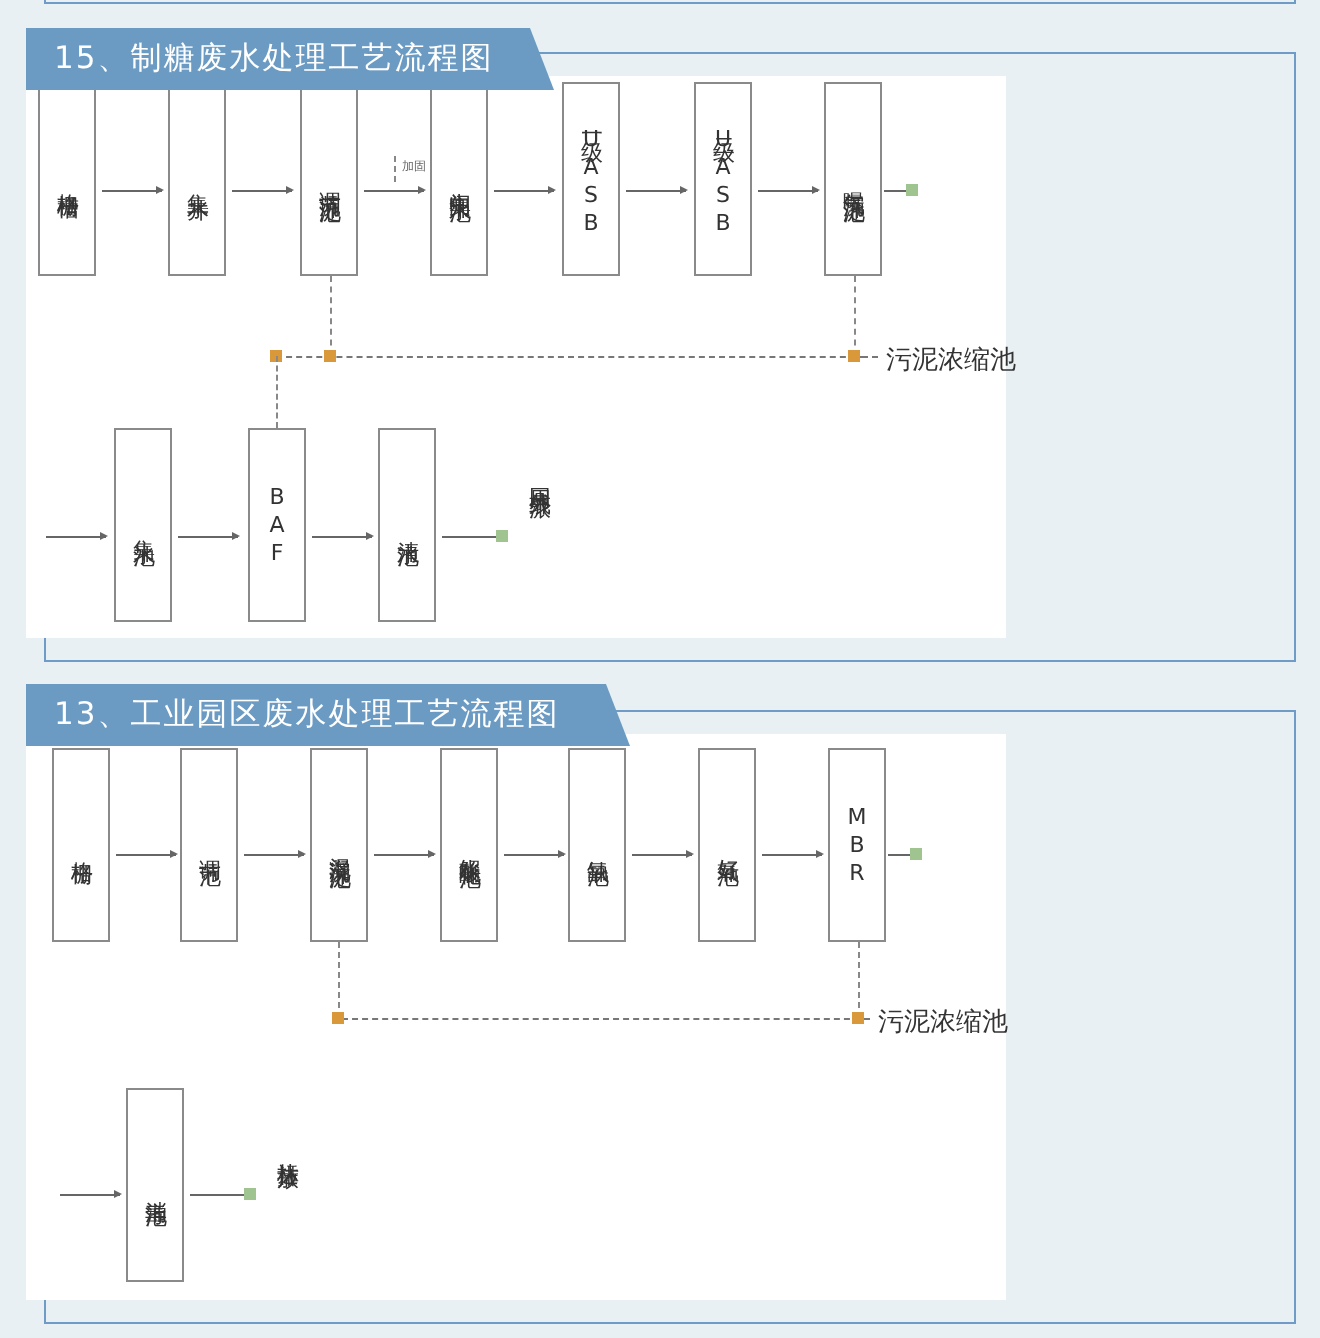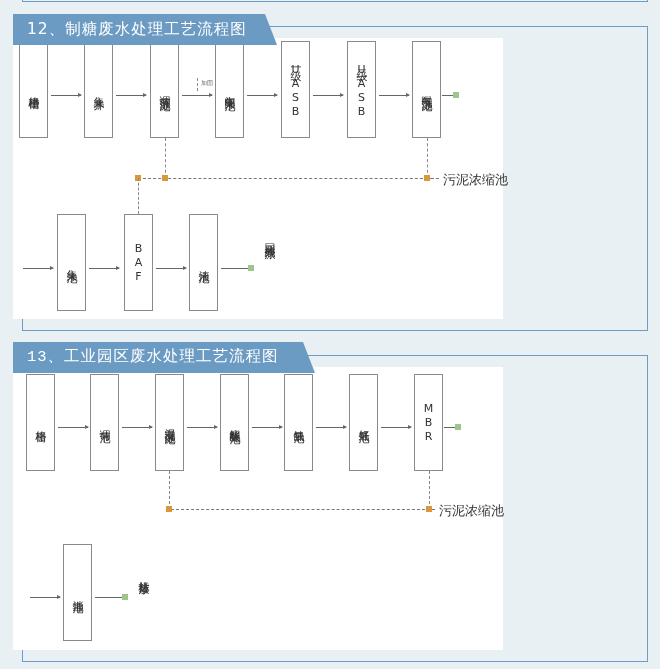--- a/index.html
+++ b/index.html
@@ -53,21 +53,21 @@
     font-size:11px; line-height:13px; letter-spacing:1px; color:#333;
   }
   .tiny-label { position:absolute; font-size:6px; color:#666; }
 </style>
 </head>
 <body>
 
 <div class="top-stub" style="left:22px; top:-4px; width:626px; height:6px;"></div>
 
 <div class="panel-border" style="left:22px; top:26px; width:626px; height:305px;"></div>
-<div class="tab" style="left:13px; top:14px; width:264px;">12、制糖废水处理工艺流程图</div>
+<div class="tab" style="left:13px; top:14px; width:264px;">15、制糖废水处理工艺流程图</div>
 
 <div class="canvas" style="left:13px; top:38px; width:490px; height:281px;">
 
   <div class="box" style="left:6px; top:3px; width:29px; height:97px;">
     <span class="box-label">格栅槽</span>
     </div>
   <div class="arrow" style="left:38px; top:57px; width:30px;"></div>
 
   <div class="box" style="left:71px; top:3px; width:29px; height:97px;">
     <span class="box-label">集水井</span>
@@ -123,21 +123,21 @@
   <div class="arrow" style="left:143px; top:230px; width:30px;"></div>
   <div class="box" style="left:176px; top:176px; width:29px; height:97px;">
     <span class="box-label">清水池</span>
     </div>
   <div class="line" style="left:208px; top:230px; width:28px;"></div>
   <div class="node-green" style="left:235px; top:227px;"></div>
   <span class="vert-label" style="left:250px; top:197px;">回用或外派</span>
 </div>
 
 <div class="panel-border" style="left:22px; top:355px; width:626px; height:307px;"></div>
-<div class="tab" style="left:13px; top:342px; width:302px;font-family:Liberation Mono, monospace;">13、工业园区废水处理工艺流程图</div>
+<div class="tab" style="left:13px; top:342px; width:302px;">13、工业园区废水处理工艺流程图</div>
 
 <div class="canvas" style="left:13px; top:367px; width:490px; height:283px;">
   <div class="box" style="left:13px; top:7px; width:29px; height:97px;">
     <span class="box-label">格栅</span>
     </div>
   <div class="arrow" style="left:45px; top:60px; width:30px;"></div>
 
   <div class="box" style="left:77px; top:7px; width:29px; height:97px;">
     <span class="box-label">调节池</span>
     </div>

